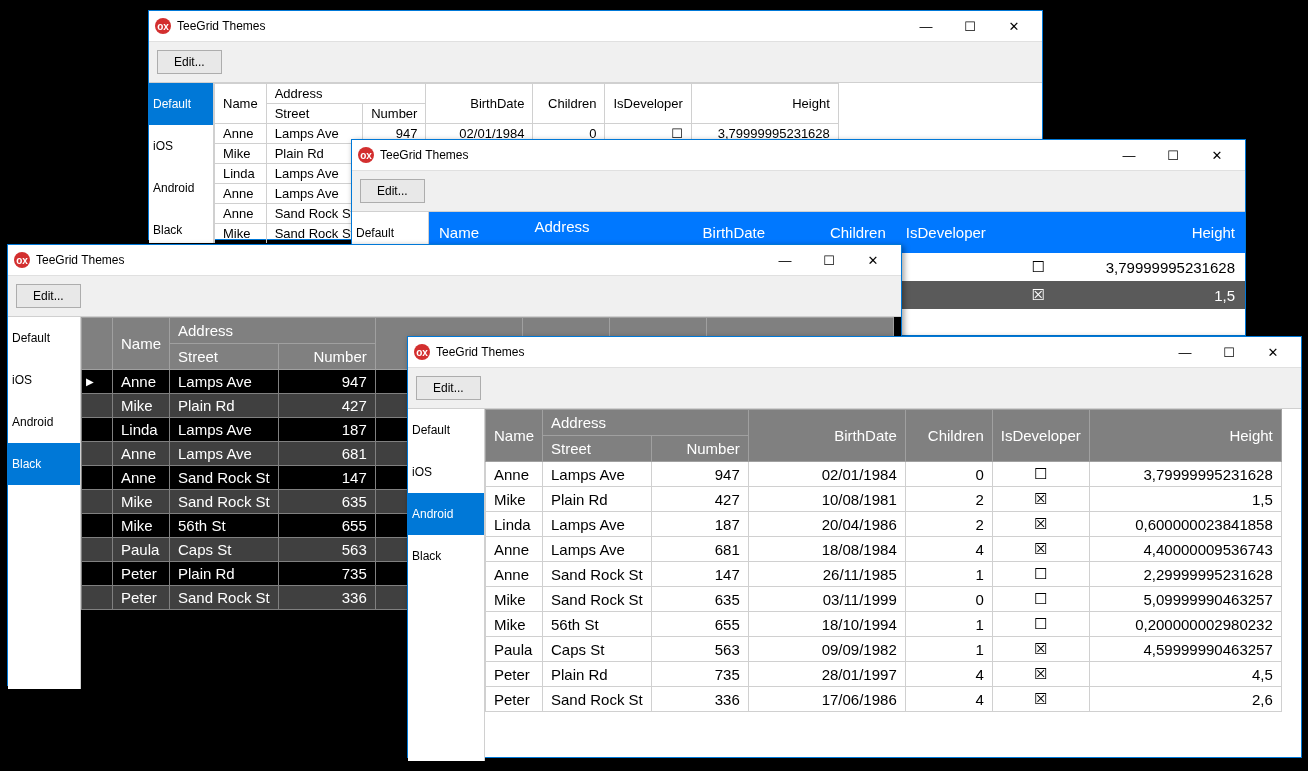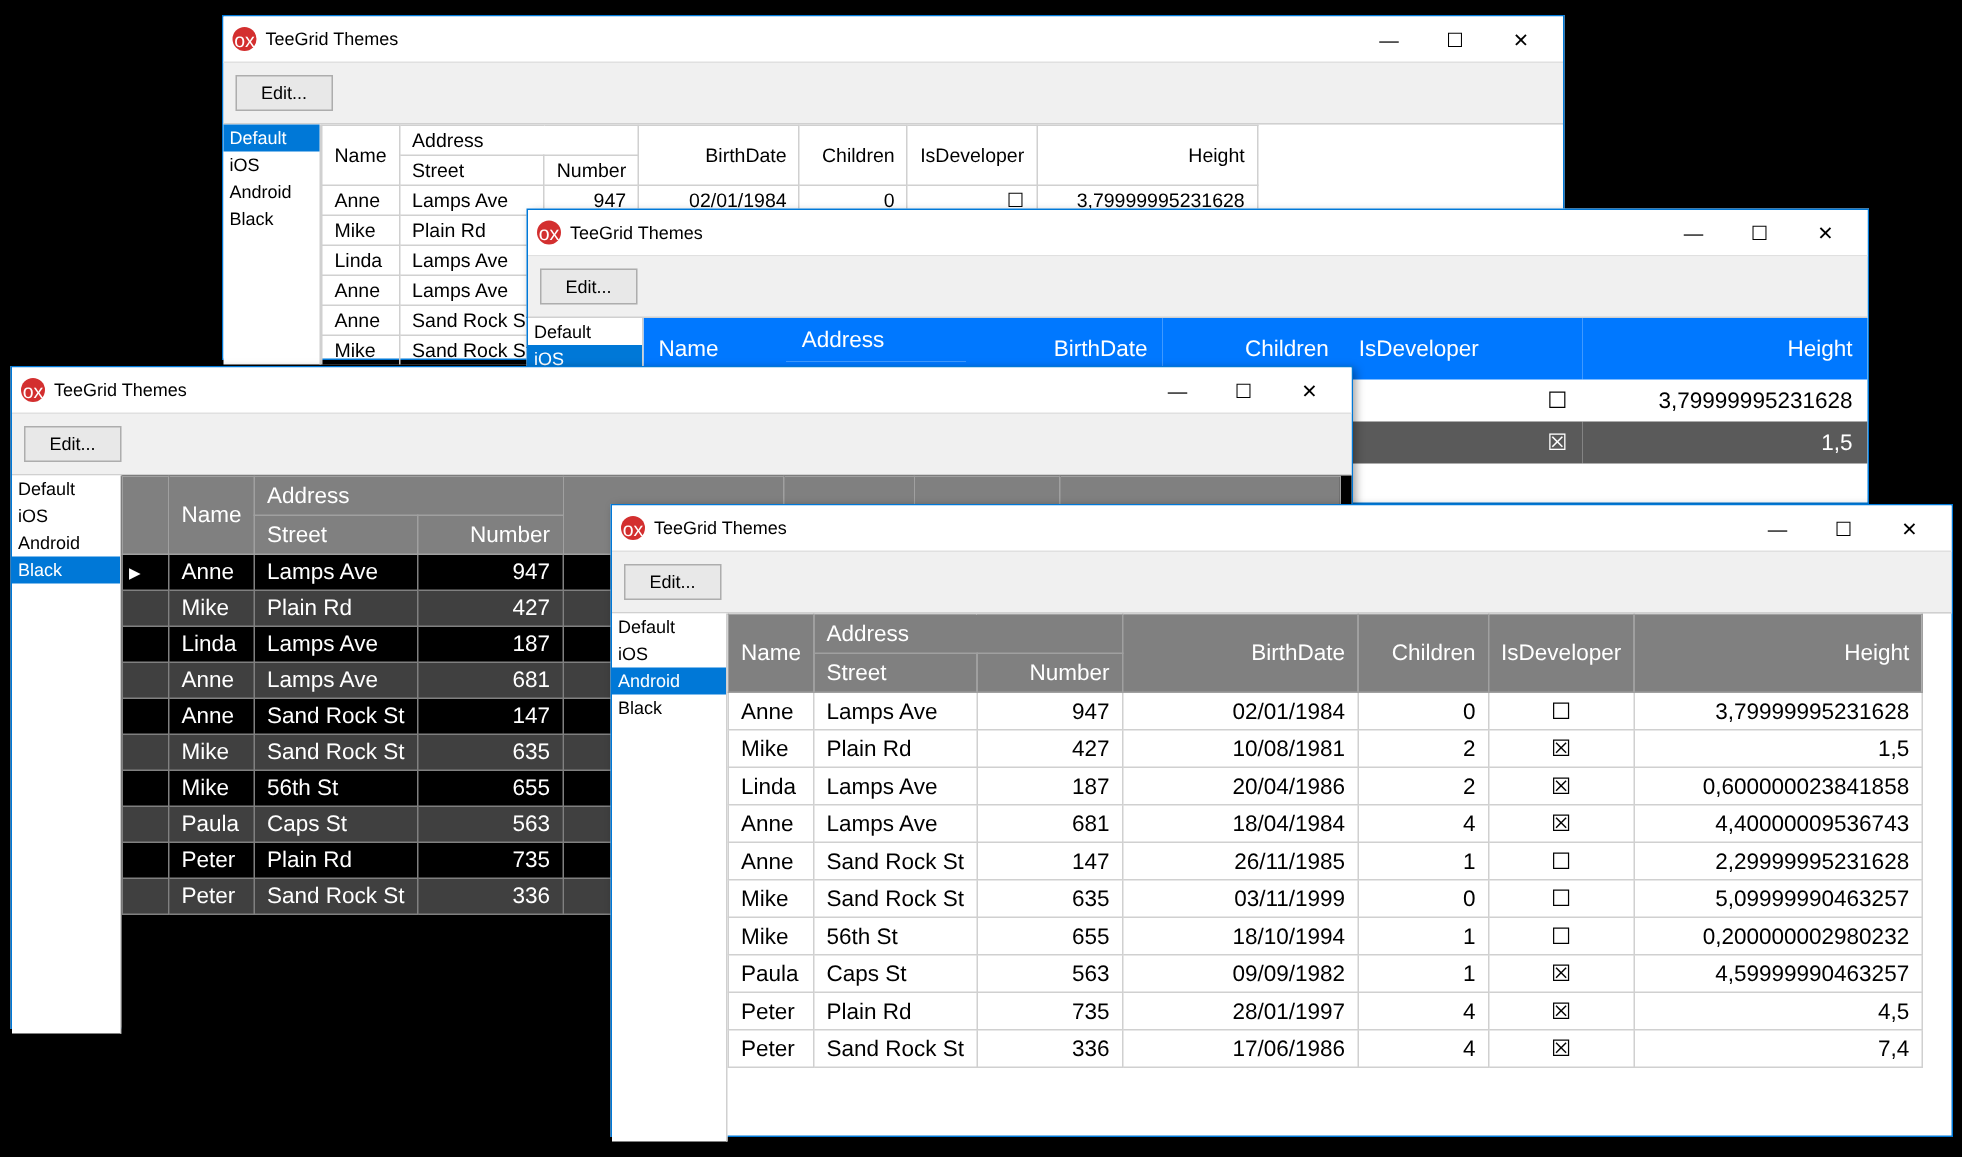--- a/index.html
+++ b/index.html
@@ -1,25 +1,25 @@
 <!DOCTYPE html>
 <html><head>
 <meta charset="utf-8">
 <style>
 body{margin:0;background:#000;font-family:"Segoe UI",Tahoma,sans-serif;font-size:13px;width:1308px;height:771px;position:relative;overflow:hidden}
 .win{position:absolute;background:#fff;border:1px solid #0078d7;box-shadow:2px 2px 6px rgba(0,0,0,.4)}
 .tbar{height:30px;background:#fff;border-bottom:1px solid #e0e0e0;display:flex;align-items:center;padding:0 6px}
-.ico{width:16px;height:16px;border-radius:50%;background:#d32f2f;color:#fff;font-size:13px;font-weight:normal;display:flex;align-items:center;justify-content:center;margin-right:6px}
+.ico{width:16px;height:16px;border-radius:50%;background:#d32f2f;color:#fff;font-size:10px;font-weight:bold;display:flex;align-items:center;justify-content:center;margin-right:6px}
 .title{flex:1;font-size:12px}
 .wbtn{width:44px;height:30px;display:flex;align-items:center;justify-content:center;font-family:Arial;font-size:13px}
 .toolbar{background:#f0f0f0;padding:8px;border-bottom:1px solid #d0d0d0}
 .btn-edit{background:#e8e8e8;border:1px solid #adadad;padding:4px 16px;font-size:12px;cursor:pointer}
 .body{display:flex;height:calc(100% - 68px)}
 .themes{width:64px;border-right:1px solid #d0d0d0;background:#fff;font-size:12px}
-.themes div{padding:2px 4px}
+.themes div{padding:14px 4px}
 .themes .sel{background:#0078d7;color:#fff}
 .grid{flex:1;overflow:hidden}
 table{border-collapse:collapse;font-size:13px}
 th,td{padding:2px 8px;text-align:left;white-space:nowrap}
 .num{text-align:right}
 
 
 .g-default th{font-weight:normal;border:1px solid #d0d0d0}
 .g-default td{border:1px solid #d0d0d0}
 .g-default .sub th{border:1px solid #d0d0d0}
@@ -372,21 +372,21 @@
               <td class="num">187</td>
               <td class="num">20/04/1986</td>
               <td class="num">2</td>
               <td class="cb">☒</td>
               <td class="num">0,600000023841858</td>
             </tr>
         <tr>
               <td>Anne</td>
               <td>Lamps Ave</td>
               <td class="num">681</td>
-              <td class="num">18/04/1984</td>
+              <td class="num">18/08/1984</td>
               <td class="num">4</td>
               <td class="cb">☒</td>
               <td class="num">4,40000009536743</td>
             </tr>
         <tr>
               <td>Anne</td>
               <td>Sand Rock St</td>
               <td class="num">147</td>
               <td class="num">26/11/1985</td>
               <td class="num">1</td>
@@ -429,19 +429,19 @@
               <td class="cb">☒</td>
               <td class="num">4,5</td>
             </tr>
         <tr>
               <td>Peter</td>
               <td>Sand Rock St</td>
               <td class="num">336</td>
               <td class="num">17/06/1986</td>
               <td class="num">4</td>
               <td class="cb">☒</td>
-              <td class="num">7,4</td>
+              <td class="num">2,6</td>
             </tr>
       </tbody>
         </table>
     </div>
   </div>
 </div>
 
 </body></html>

